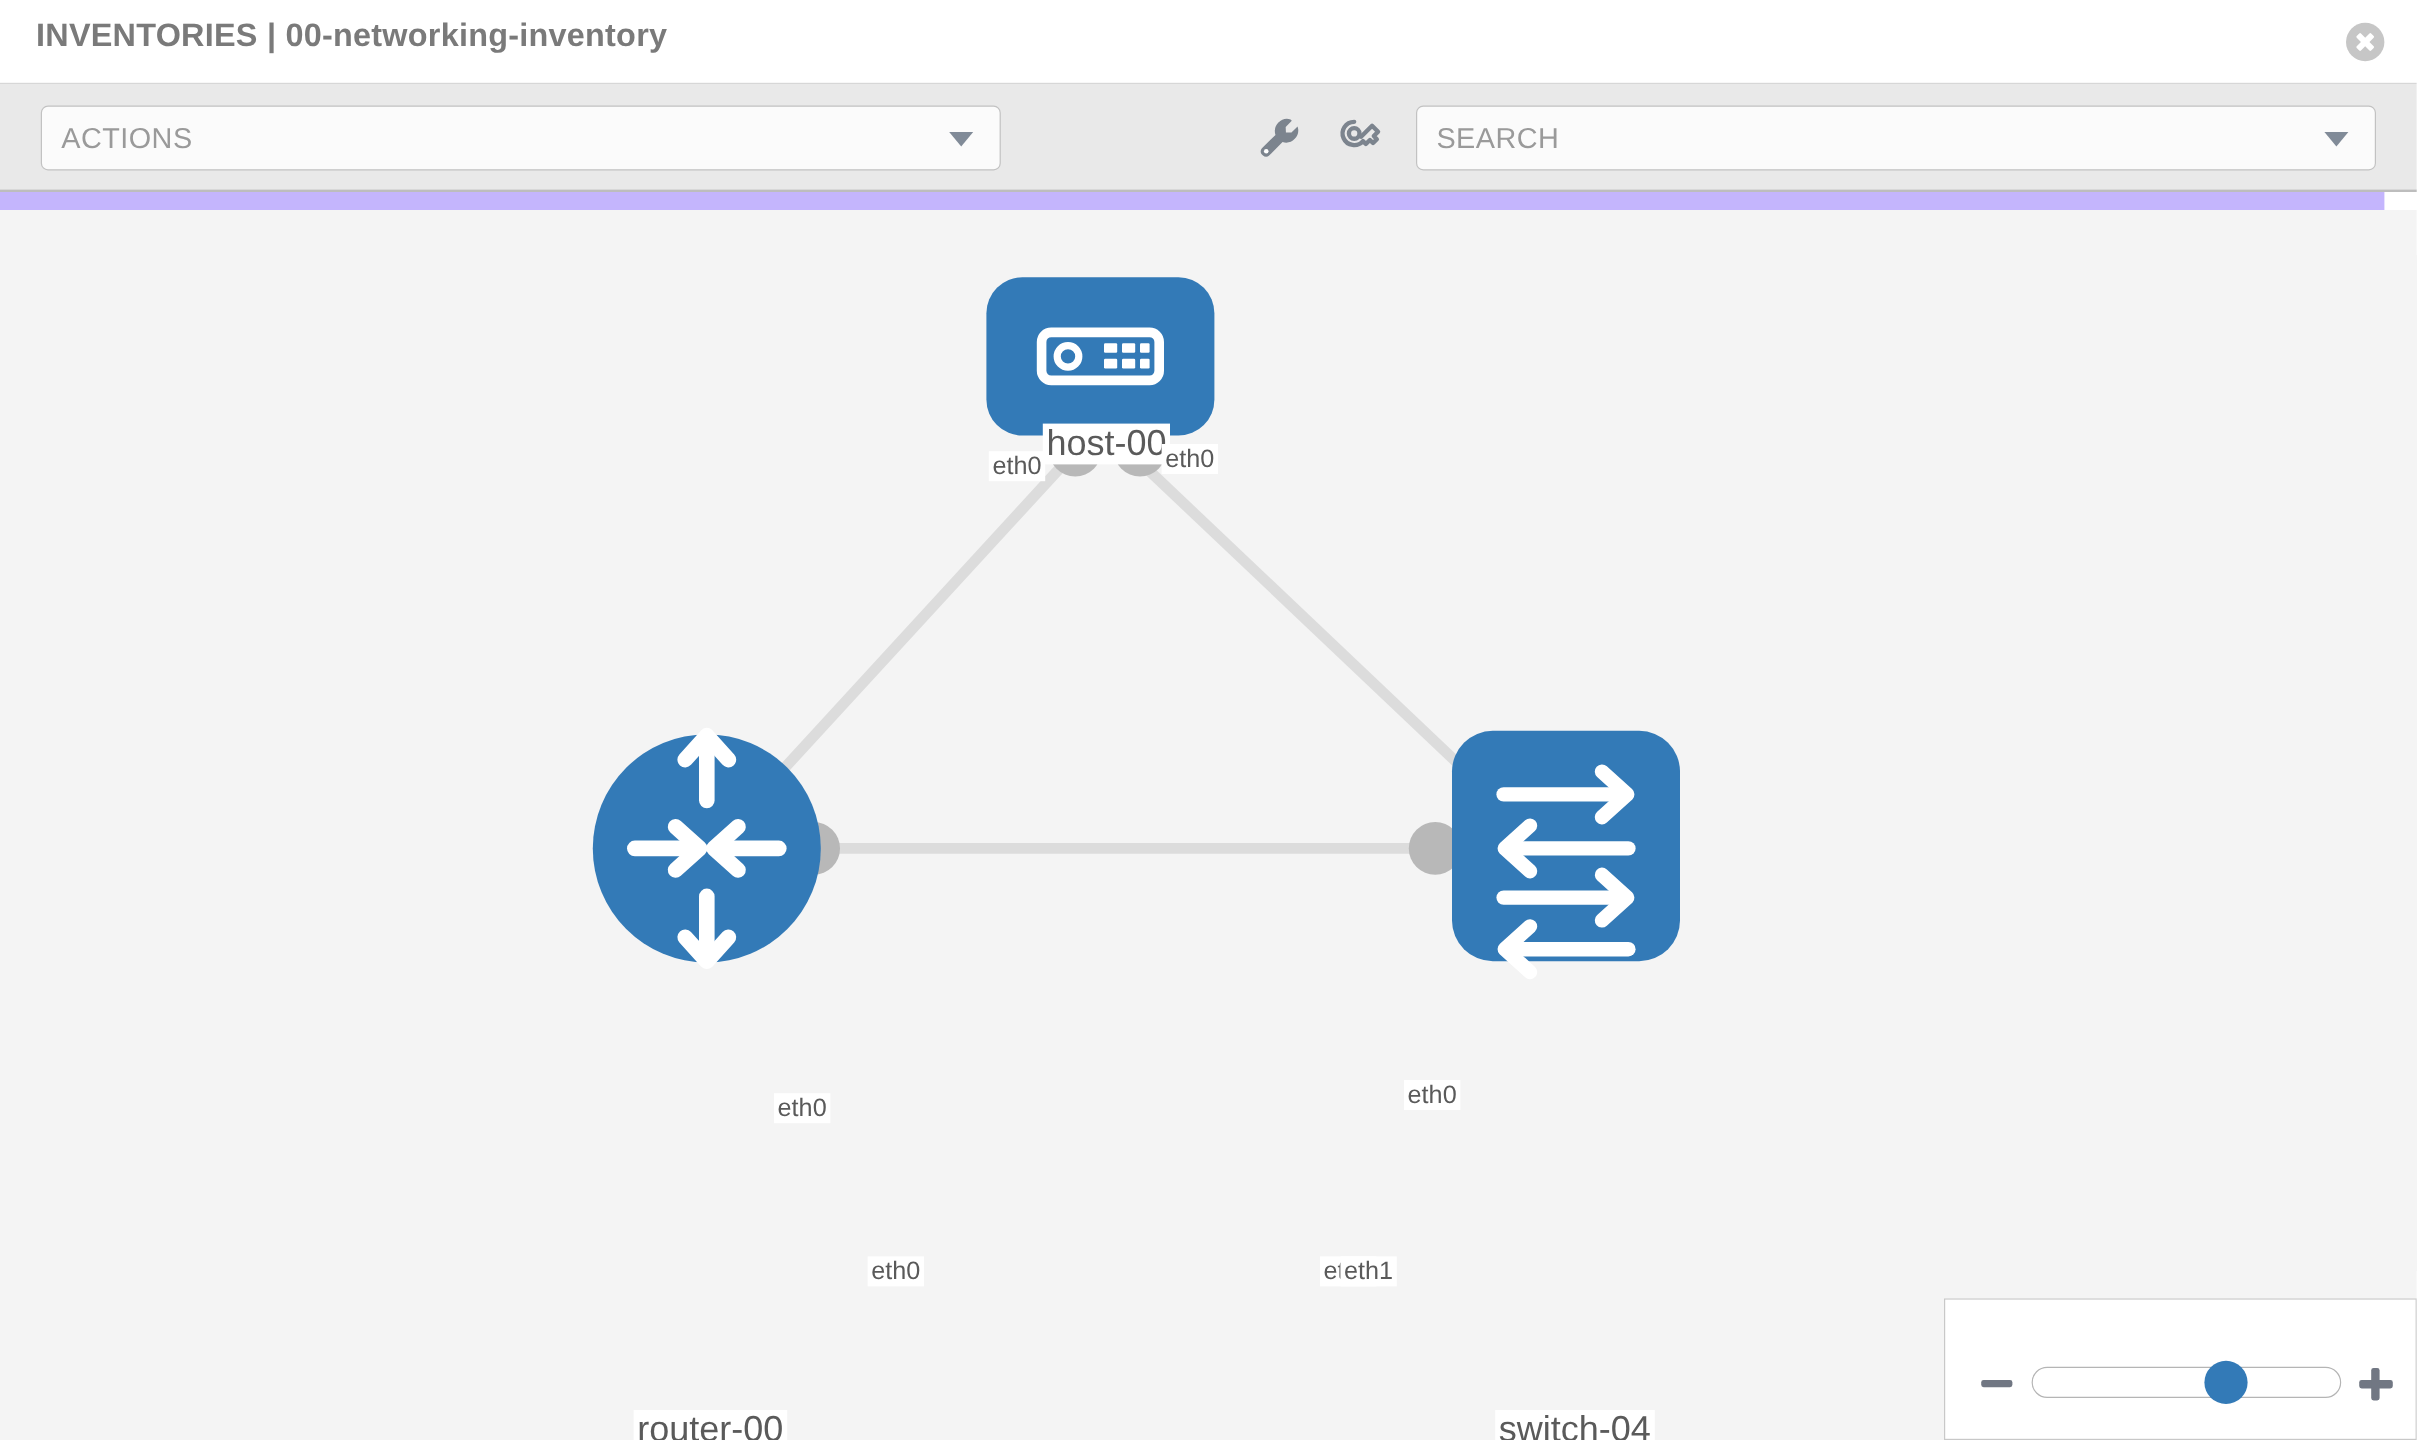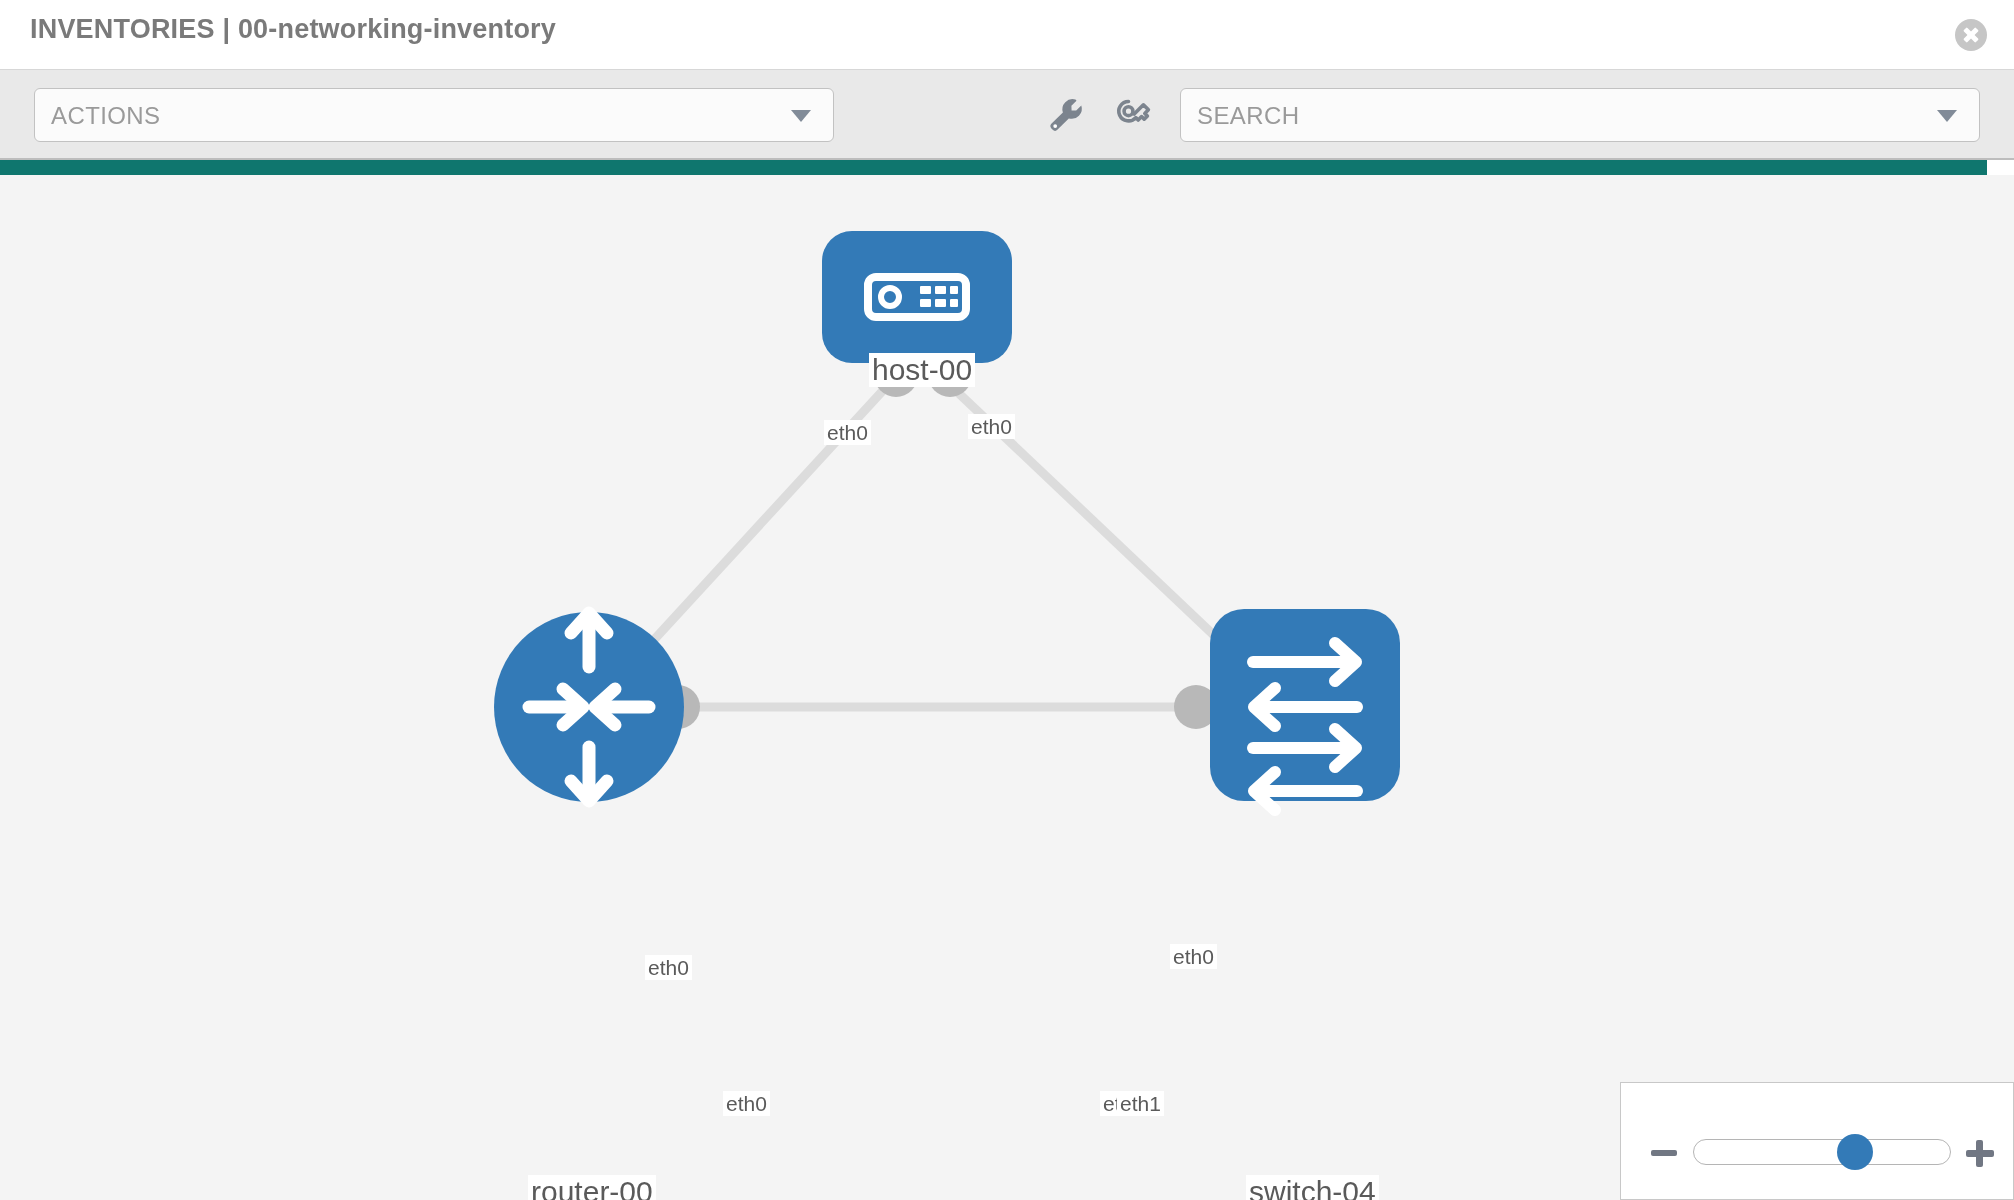--- a/index.html
+++ b/index.html
@@ -7,21 +7,21 @@
   html, body {
     margin: 0; padding: 0;
     width: 2014px; height: 1200px;
     background: #ffffff;
     font-family: "Liberation Sans", sans-serif;
     overflow: hidden;
   }
   #app {
     position: relative;
     width: 1987px; height: 1200px;
-    background: #0f766e;
+    background: #c4b5fd;
   }
 
   
   .header {
     position: absolute; left: 0; top: 0;
     width: 2014px; height: 70px;
     background: #ffffff;
     border-bottom: 1px solid #d7d7d7;
   }
   .page-title {
@@ -112,21 +112,21 @@
   
   .chip {
     position: absolute;
     background: #ffffff;
     color: #5a5a5a;
     white-space: nowrap;
     line-height: 1;
     padding: 2px 3px;
   }
   .node-name { font-size: 30px; }
-  .iface     { font-size: 21px; margin-top: 44px; }
+  .iface     { font-size: 21px; }
 
   
   .zoom-panel {
     position: absolute; left: 1620px; top: 1082px;
     width: 394px; height: 118px;
     background: #ffffff;
     border: 1px solid #c8c8c8;
   }
   .zoom-value {
     position: absolute; left: 0; top: 16px;

